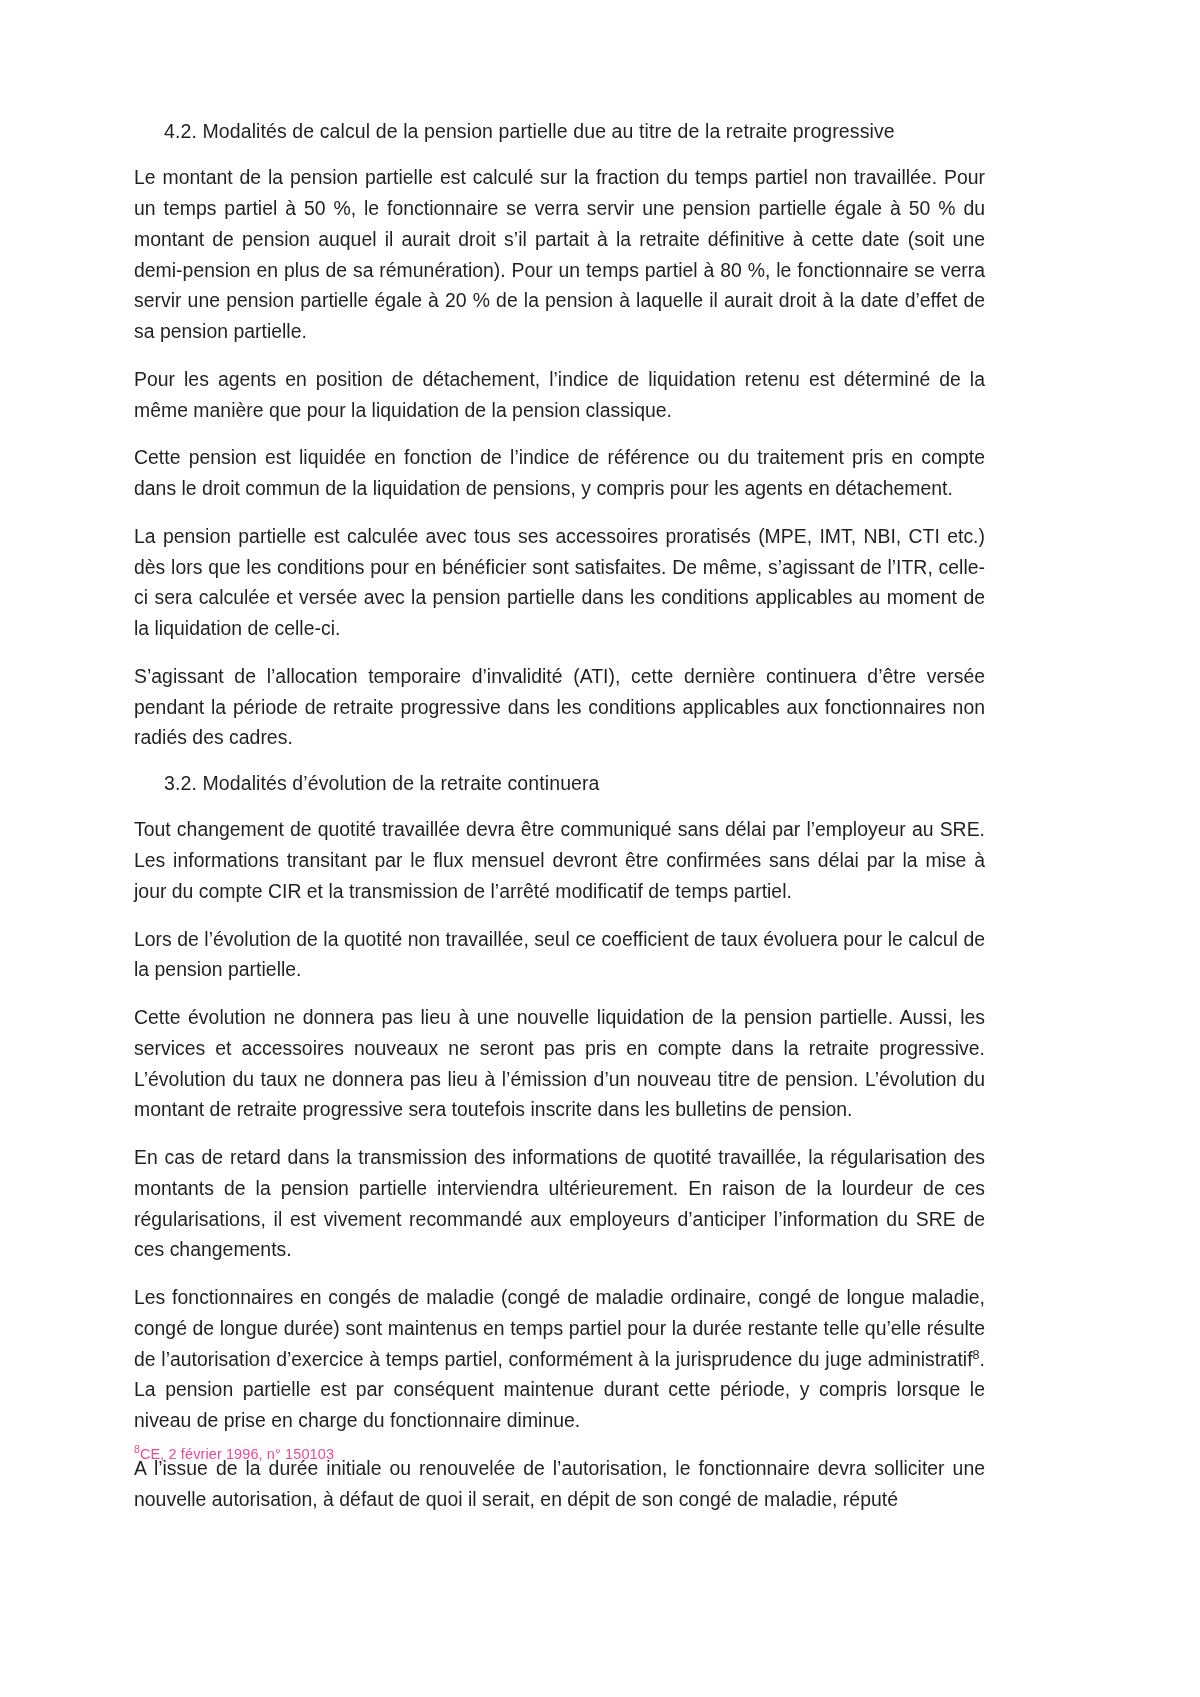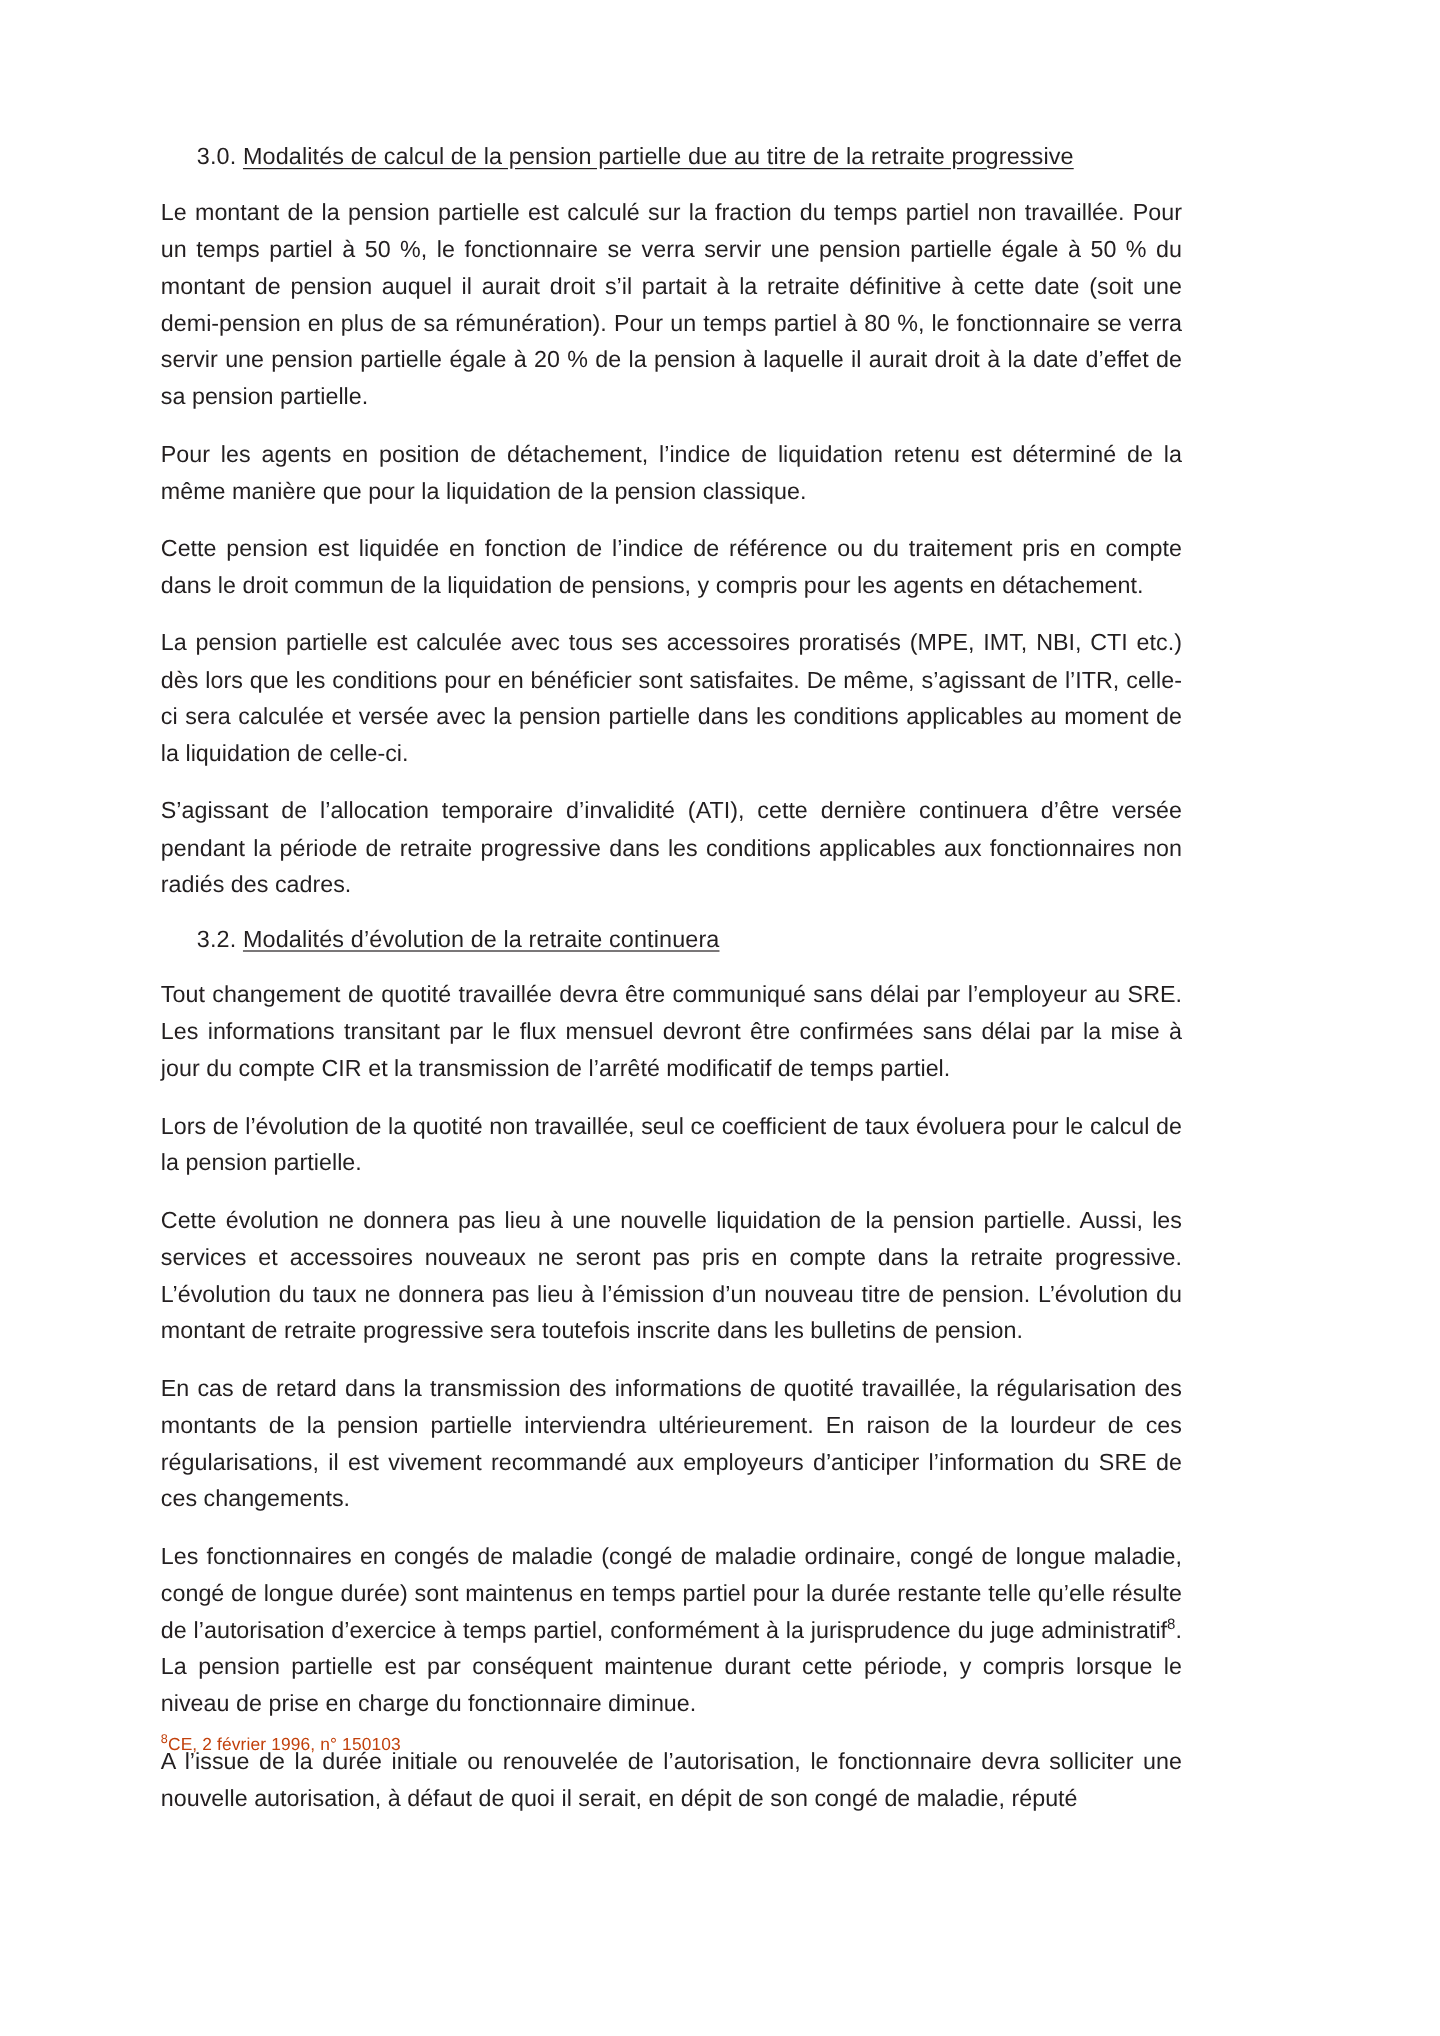--- a/index.html
+++ b/index.html
@@ -32,21 +32,20 @@
     font-weight: 400;
     margin: 0 0 18px 0;
     padding-left: 30px;
     line-height: 1.35;
     letter-spacing: 0.1px;
   }
   h2.section-heading .num {
     text-decoration: none;
   }
   h2.section-heading .ttl {
-    text-decoration: underline;
     text-underline-offset: 3px;
     text-align: right;
   }
   p.para {
     font-size: 19.4px;
     line-height: 1.585;
     margin: 0 0 17px 0;
     text-align: justify;
     text-justify: inter-word;
     letter-spacing: 0.02px;
@@ -62,37 +61,37 @@
     vertical-align: super;
     line-height: 0;
   }
   .footnote {
     position: absolute;
     left: 134px;
     top: 1444px;
     width: 700px;
     font-size: 14.5px;
     line-height: 1.4;
-    color: #c2410c;
+    color: #ec4899;
     letter-spacing: 0.1px;
   }
   .footnote sup {
     font-size: 10.5px;
     vertical-align: super;
     line-height: 0;
   }
 </style>
 </head>
 <body>
 
 <div class="page">
   <div class="content">
 
     <h2 class="section-heading">
-      <span class="num">3.0.</span>
+      <span class="num">4.2.</span>
       <span class="ttl">Modalités de calcul de la pension partielle due au titre de la retraite progressive</span>
     </h2>
 
     <p class="para">Le montant de la pension partielle est calculé sur la fraction du temps partiel non travaillée. Pour un temps partiel à 50 %, le fonctionnaire se verra servir une pension partielle égale à 50 % du montant de pension auquel il aurait droit s’il partait à la retraite définitive à cette date (soit une demi-pension en plus de sa rémunération). Pour un temps partiel à 80 %, le fonctionnaire se verra servir une pension partielle égale à 20 % de la pension à laquelle il aurait droit à la date d’effet de sa pension partielle.</p>
     <p class="para">Pour les agents en position de détachement, l’indice de liquidation retenu est déterminé de la même manière que pour la liquidation de la pension classique.</p>
     <p class="para">Cette pension est liquidée en fonction de l’indice de référence ou du traitement pris en compte dans le droit commun de la liquidation de pensions, y compris pour les agents en détachement.</p>
     <p class="para">La pension partielle est calculée avec tous ses accessoires proratisés (MPE, IMT, NBI, CTI etc.) dès lors que les conditions pour en bénéficier sont satisfaites. De même, s’agissant de l’ITR, celle-ci sera calculée et versée avec la pension partielle dans les conditions applicables au moment de la liquidation de celle-ci.</p>
     <p class="para">S’agissant de l’allocation temporaire d’invalidité (ATI), cette dernière continuera d’être versée pendant la période de retraite progressive dans les conditions applicables aux fonctionnaires non radiés des cadres.</p>
 
     <h2 class="section-heading heading-2">

